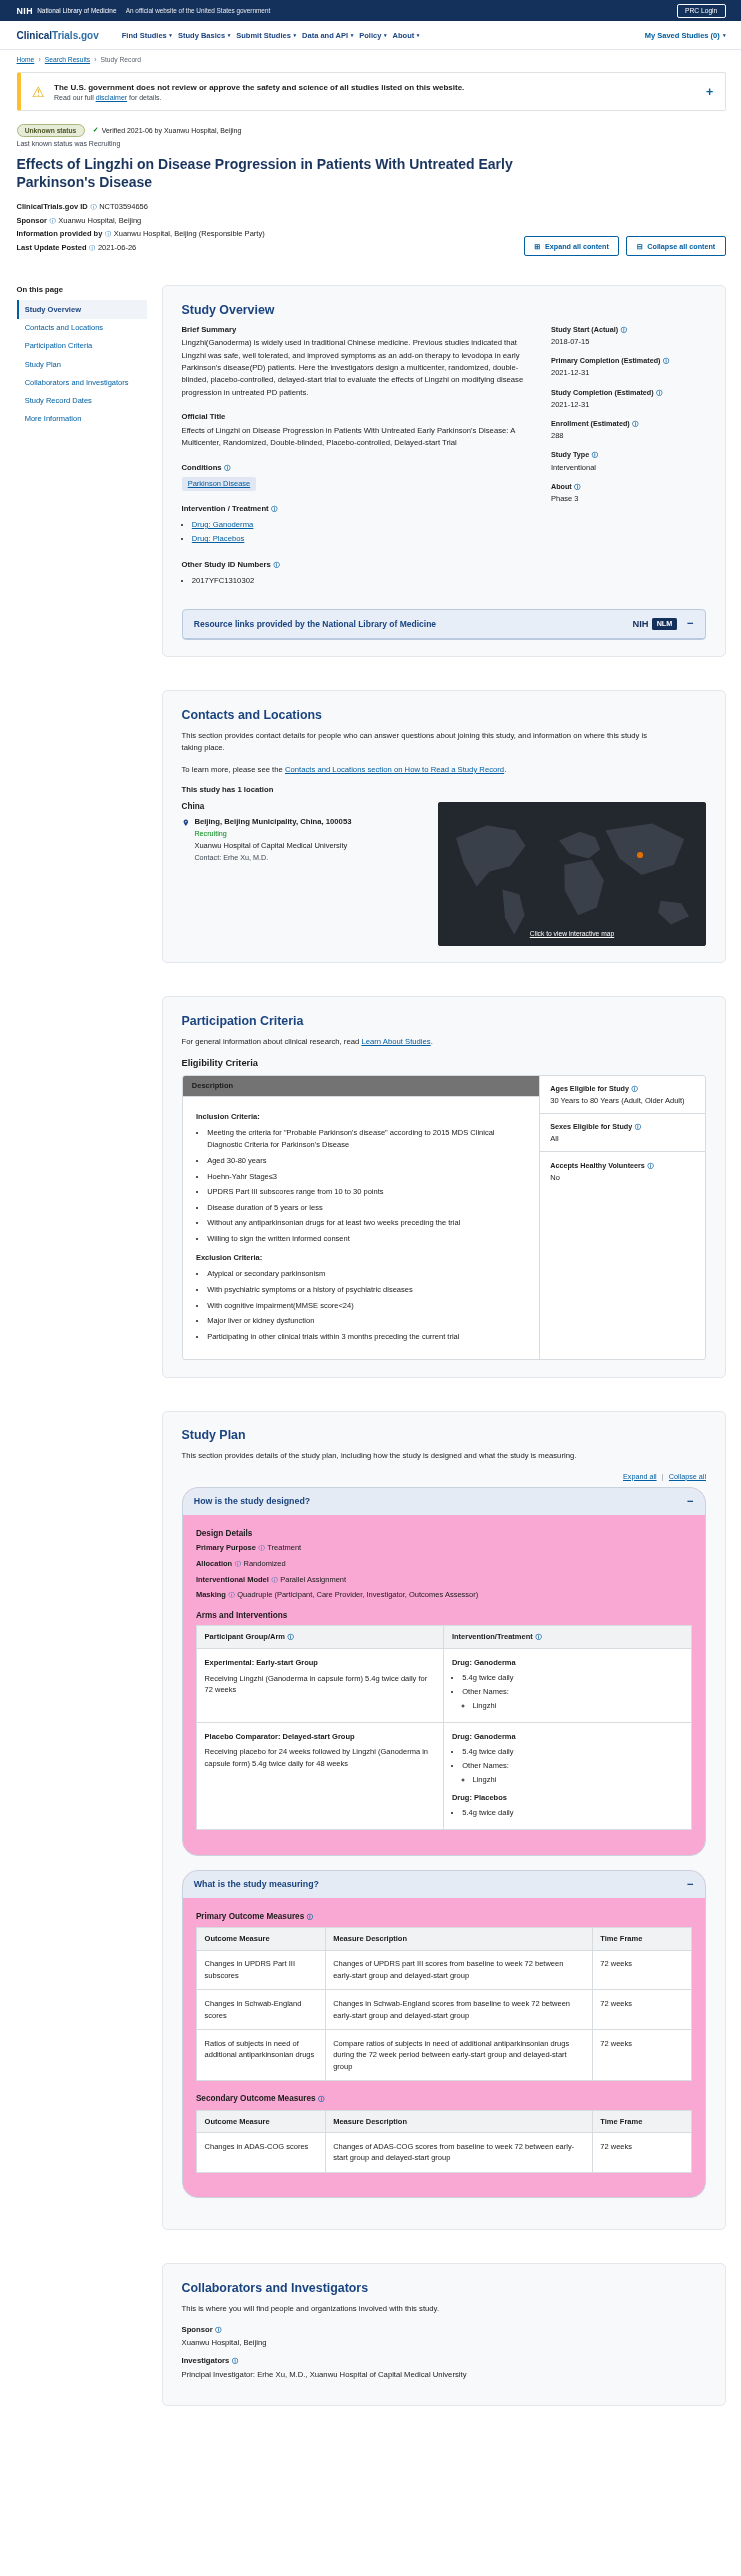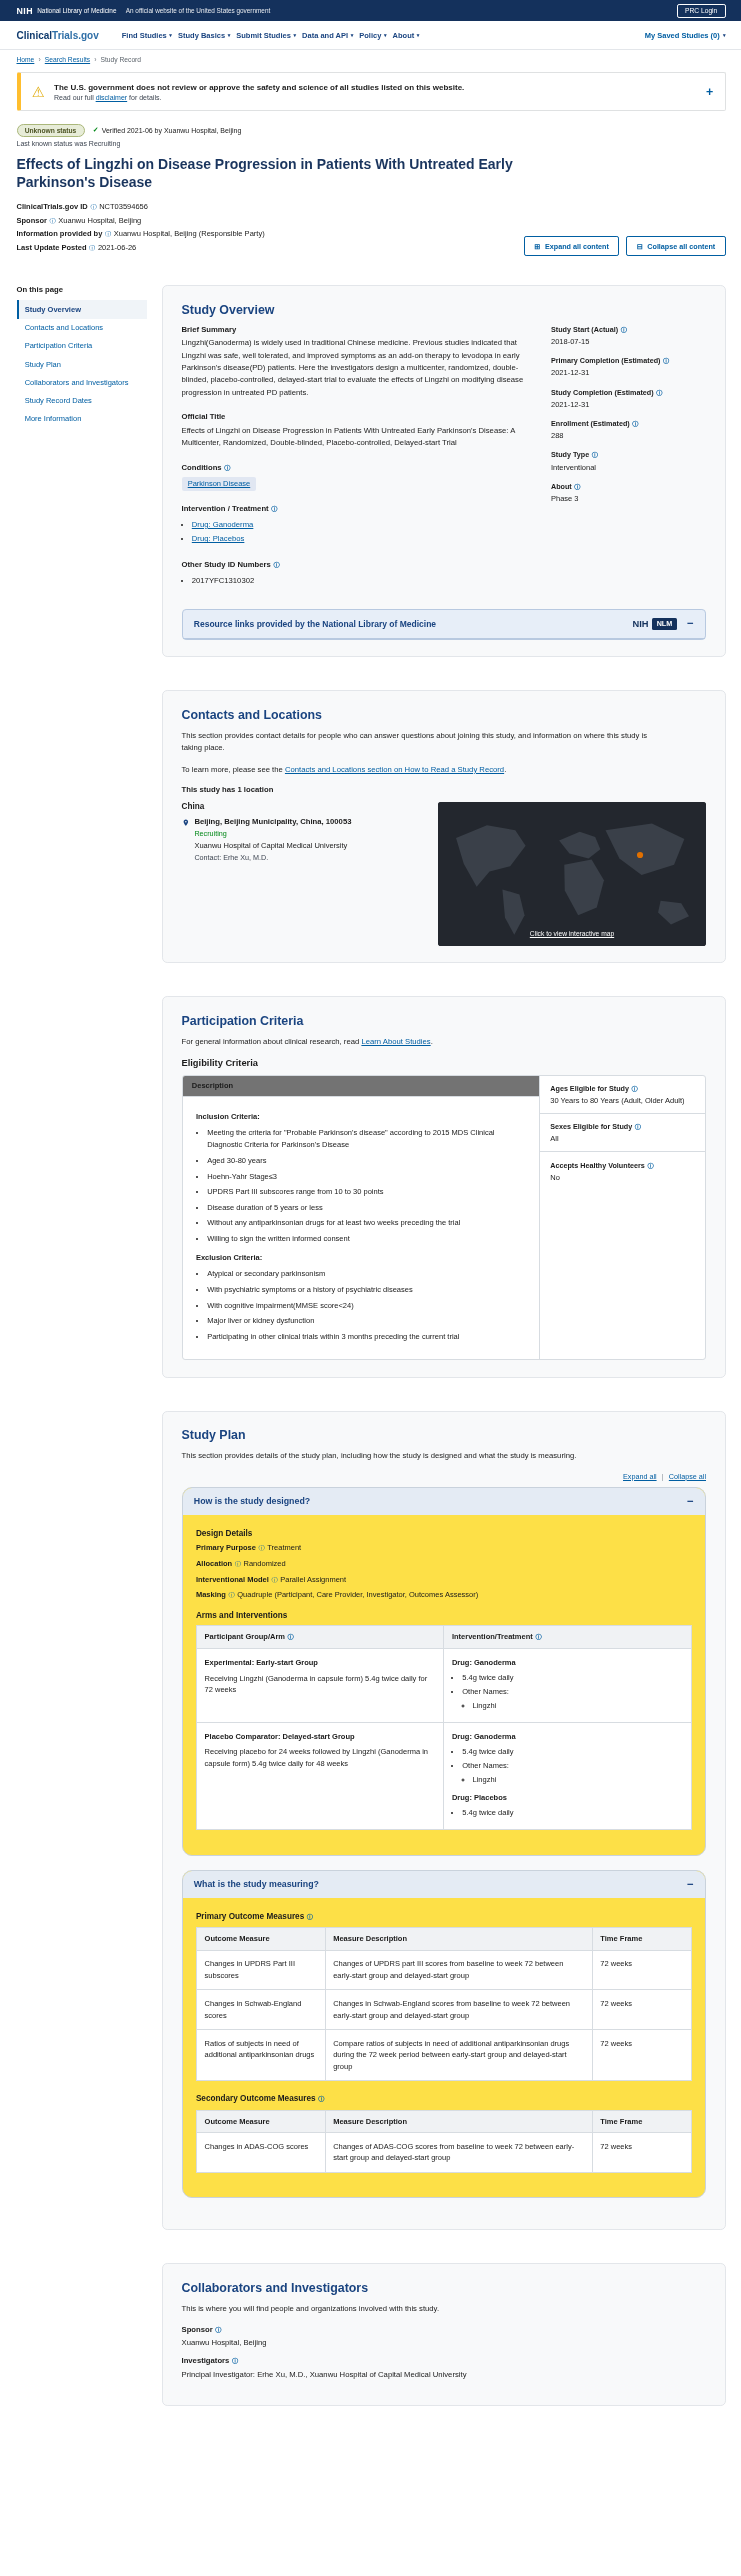--- a/index.html
+++ b/index.html
@@ -153,21 +153,21 @@
   .elig-desc-body ul { margin: 0 0 7.2px 11.3px; }
   .elig-desc-body li { margin-bottom: 3.6px; }
   .elig-meta { width: 165px; flex-shrink: 0; }
   .elig-meta-block { padding: 8.2px 10.3px; border-bottom: 0.5px solid #d7dce1; }
   .elig-meta-block:last-child { border-bottom: none; }
 
   
   .expand-links { text-align: right; font-size: 7.2px; margin-bottom: 6.2px; }
   .expand-links a { margin-left: 5.2px; }
   .pipe { color: #8a939c; margin-left: 5.2px; }
-  .panel { border: 0.5px solid #c9d2dc; border-radius: 10px; background: #fde047;
+  .panel { border: 0.5px solid #c9d2dc; border-radius: 16px; background: #f9a8d4;
     margin-bottom: 14.4px; overflow: hidden; }
   .panel-head { display: flex; justify-content: space-between; align-items: center;
     background: #e4ebf4; padding: 7.7px 11.3px; cursor: pointer; }
   .panel-title { font-weight: bold; color: #1a4480; font-size: 8.8px; }
   .panel-body { padding: 11.3px 13.4px; }
   .block-label { font-weight: bold; font-size: 8.2px; margin: 3.1px 0 5.2px; }
   .dd-item { margin-bottom: 5.7px; font-size: 7.5px; }
   .tbl { width: 100%; border-collapse: collapse; font-size: 7.5px; margin: 5.2px 0 13.4px; background: #fff; }
   .tbl th { background: #f0f2f4; border: 0.5px solid #d7dce1; text-align: left;
     padding: 6.2px 7.7px; font-size: 7.5px; }

